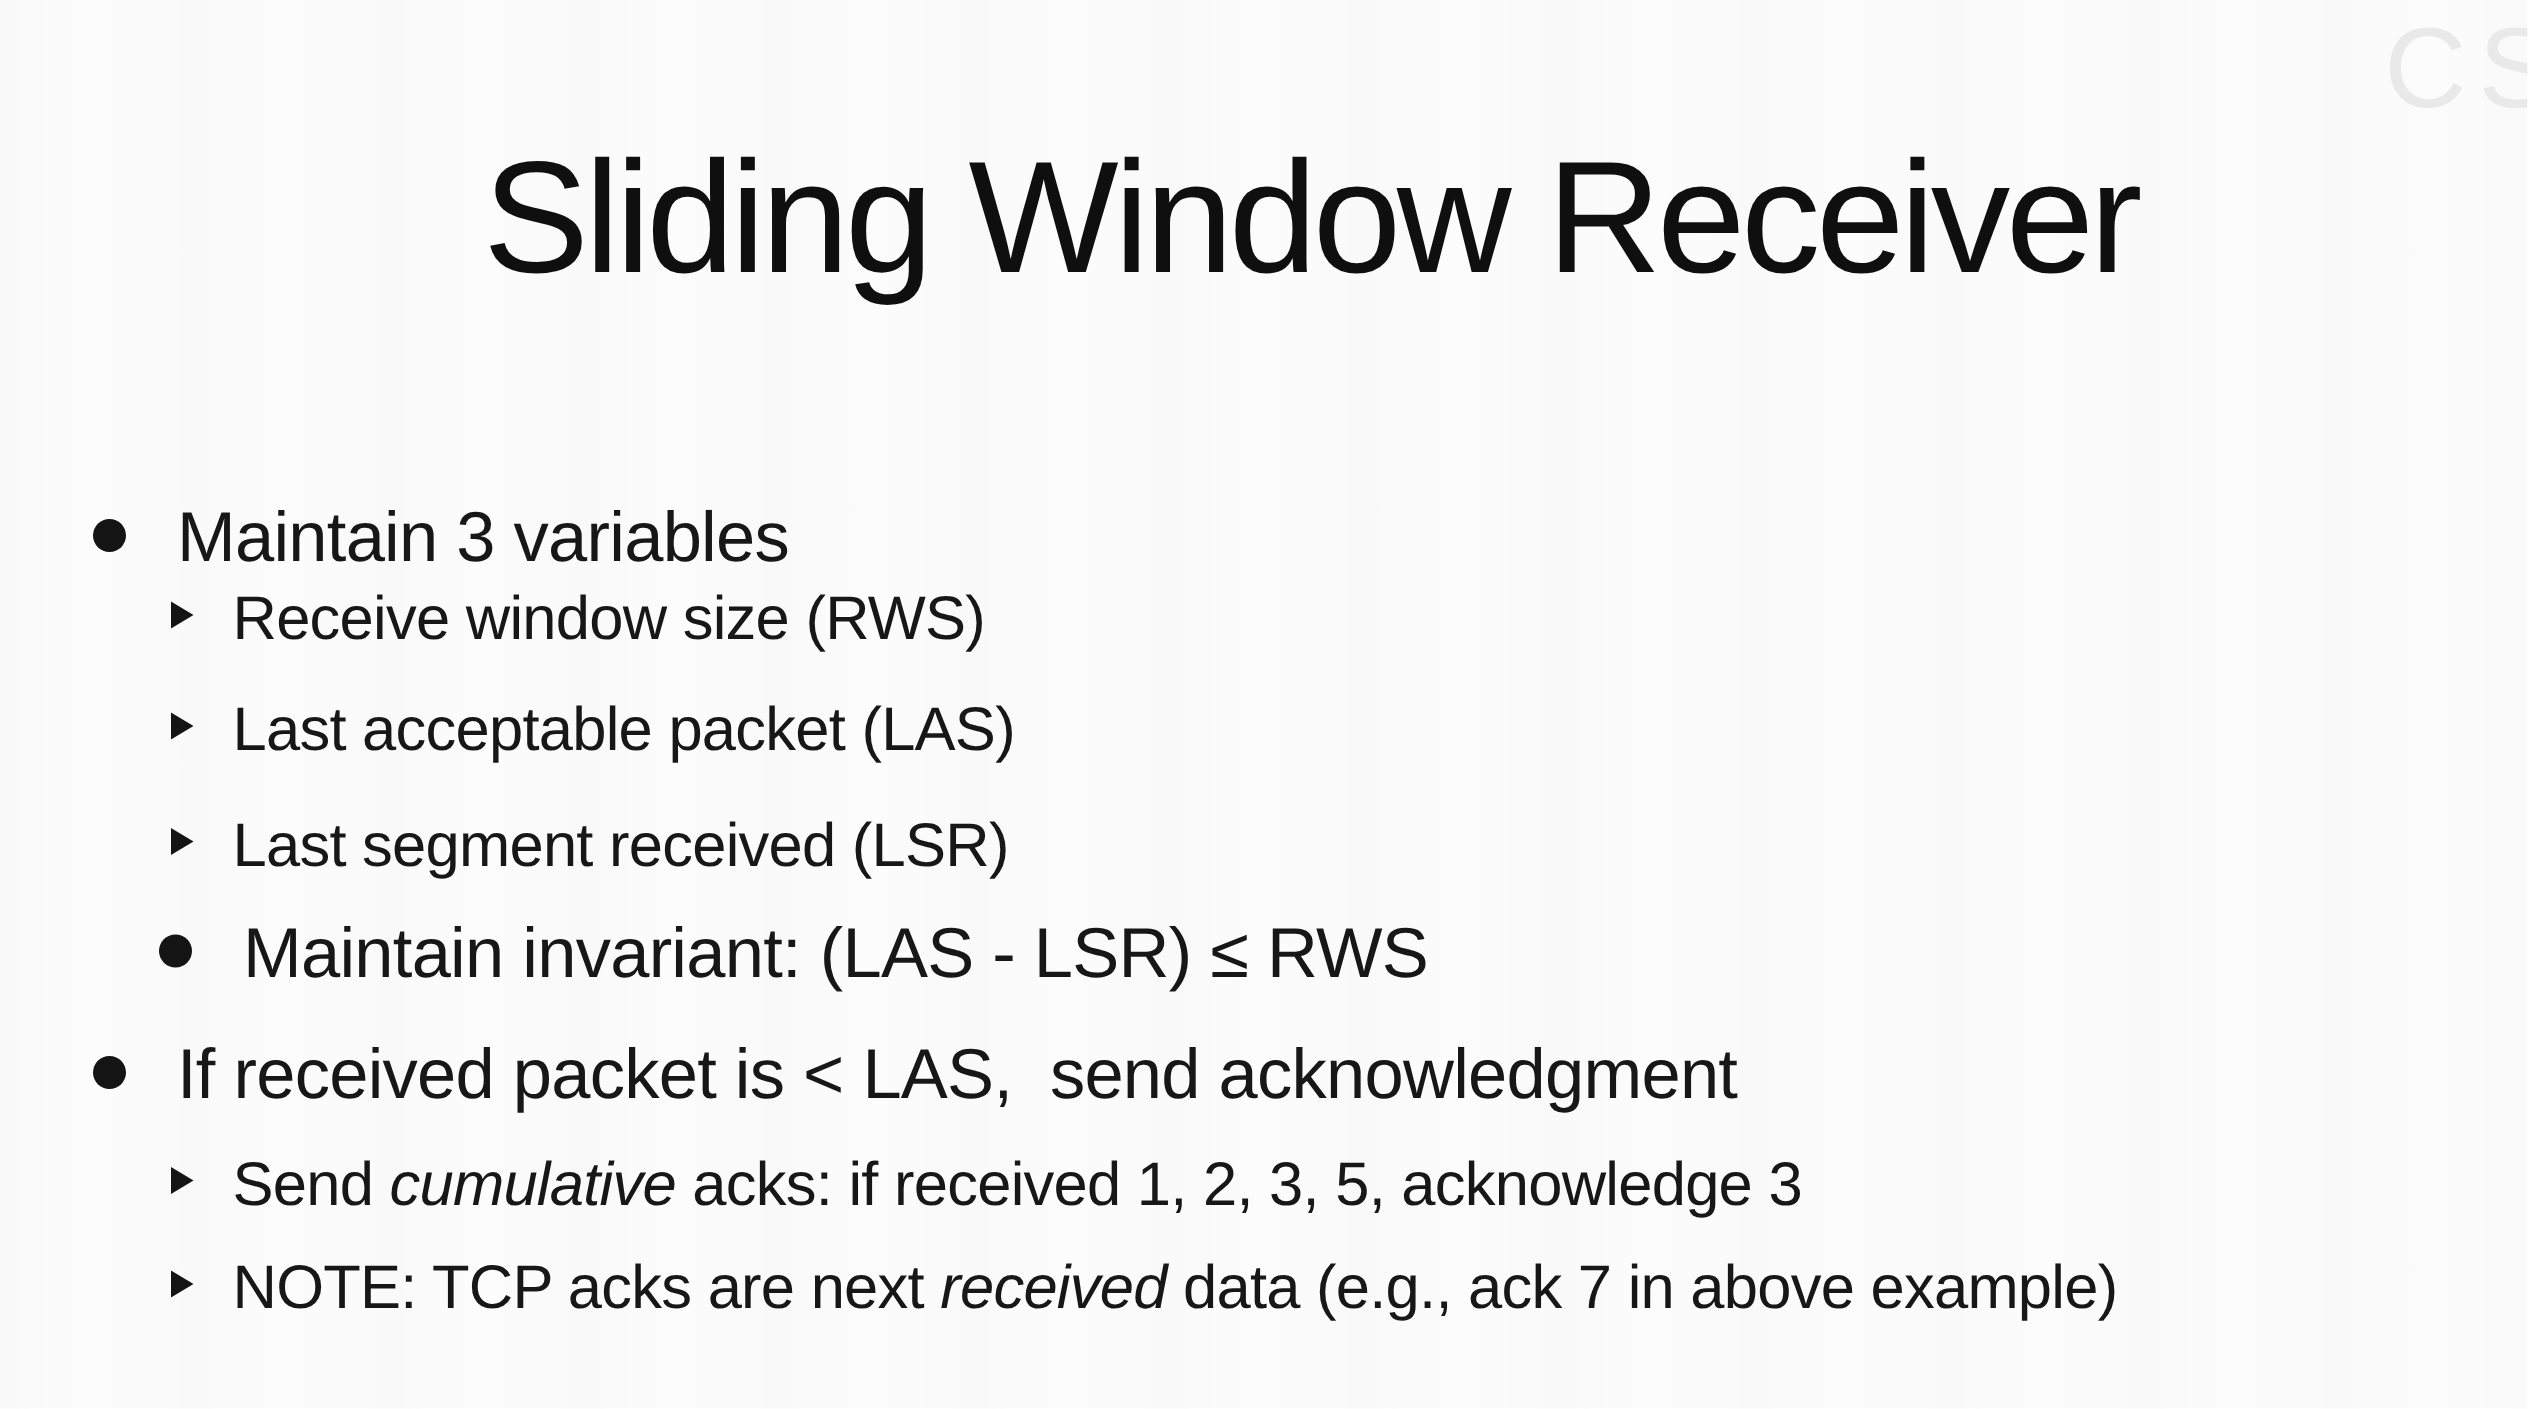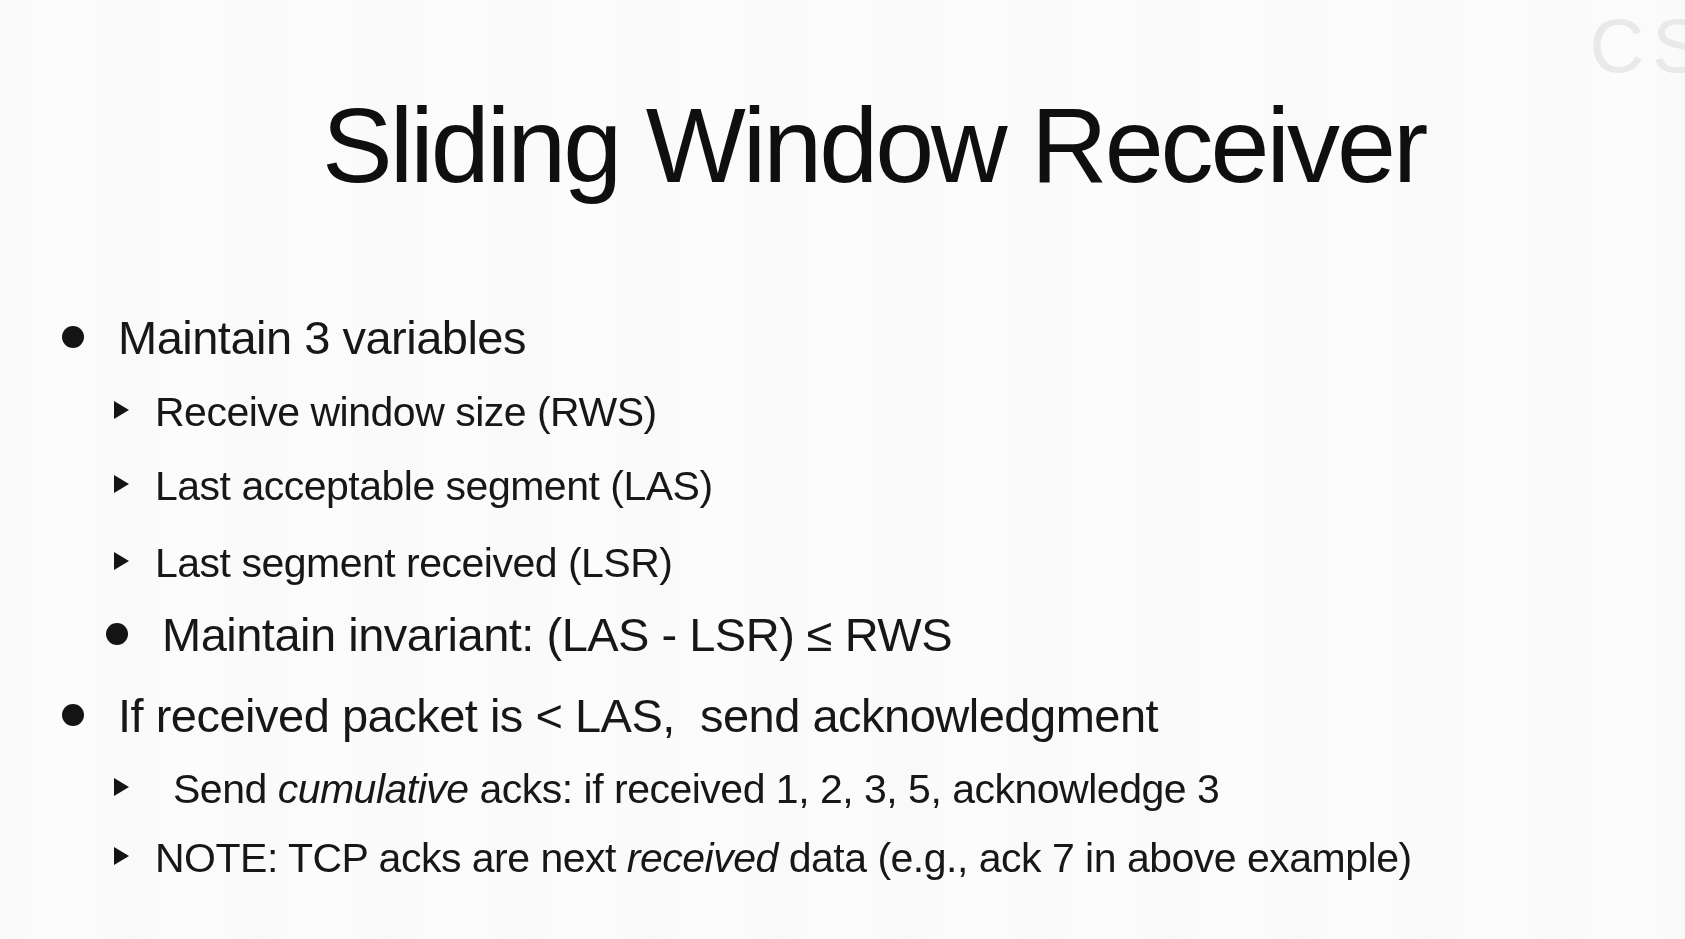--- a/index.html
+++ b/index.html
@@ -66,27 +66,27 @@
   .tri-marker {
     flex: 0 0 auto;
     width: 0;
     height: 0;
     border-top: 9px solid transparent;
     border-bottom: 9px solid transparent;
     border-left: 15px solid #141414;
     margin-top: 11px;
     margin-right: 26px;
   }
-  .row-1 { top: 312px; justify-content: space-between; }
+  .row-1 { top: 332px; justify-content: space-between; }
   .row-2 { top: 390px; }
   .row-3 { top: 464px; }
   .row-4 { top: 541px; }
   .row-5 { top: 609px; margin-left: 44px; }
   .row-6 { top: 690px; justify-content: flex-end; }
-  .row-7 { top: 767px; gap: 18px; }
+  .row-7 { top: 767px; }
   .row-8 { top: 836px; }
   .seg-italic { font-style: italic; }
 </style>
 </head>
 <body>
 
 <div class="slide">
 
   <div class="watermark">CS</div>
 
@@ -97,21 +97,21 @@
     <span>Maintain 3 variables</span>
   </div>
 
   <div class="bullet-row level2 row-2">
     <span class="tri-marker"></span>
     <span>Receive window size (RWS)</span>
   </div>
 
   <div class="bullet-row level2 row-3">
     <span class="tri-marker"></span>
-    <span>Last acceptable segment (LAS)</span>
+    <span>Last acceptable packet (LAS)</span>
   </div>
 
   <div class="bullet-row level2 row-4">
     <span class="tri-marker"></span>
     <span>Last segment received (LSR)</span>
   </div>
 
   <div class="bullet-row level1 row-5">
     <span class="dot-marker"></span>
     <span>Maintain invariant: (LAS - LSR) ≤ RWS</span>

